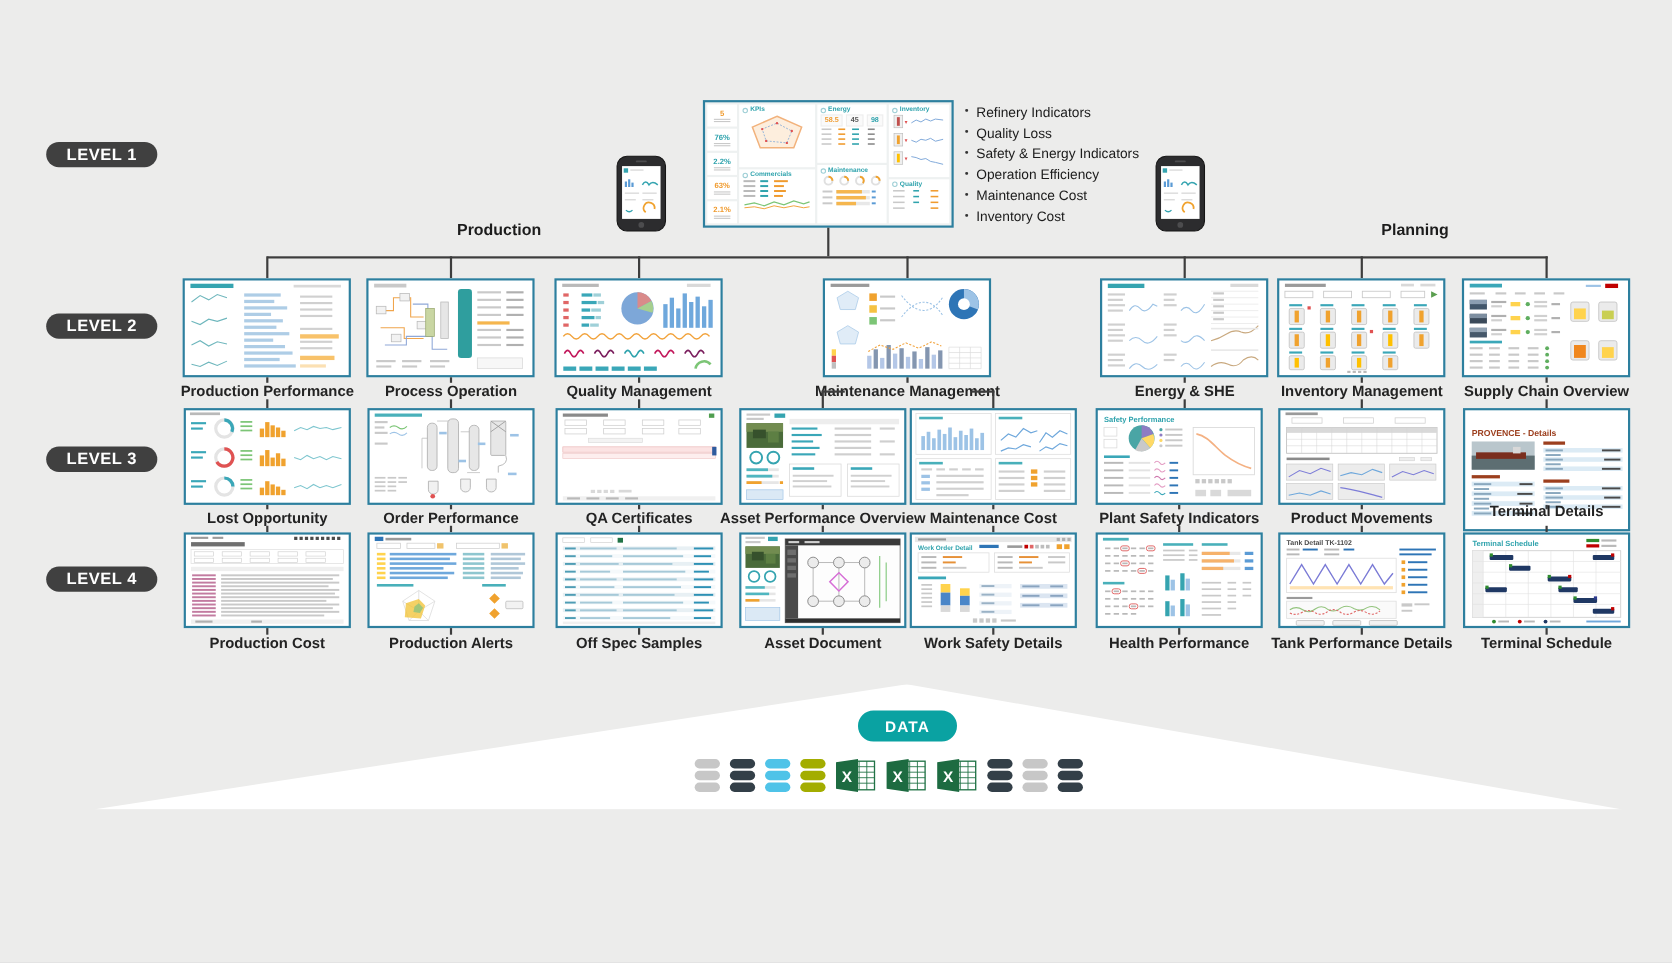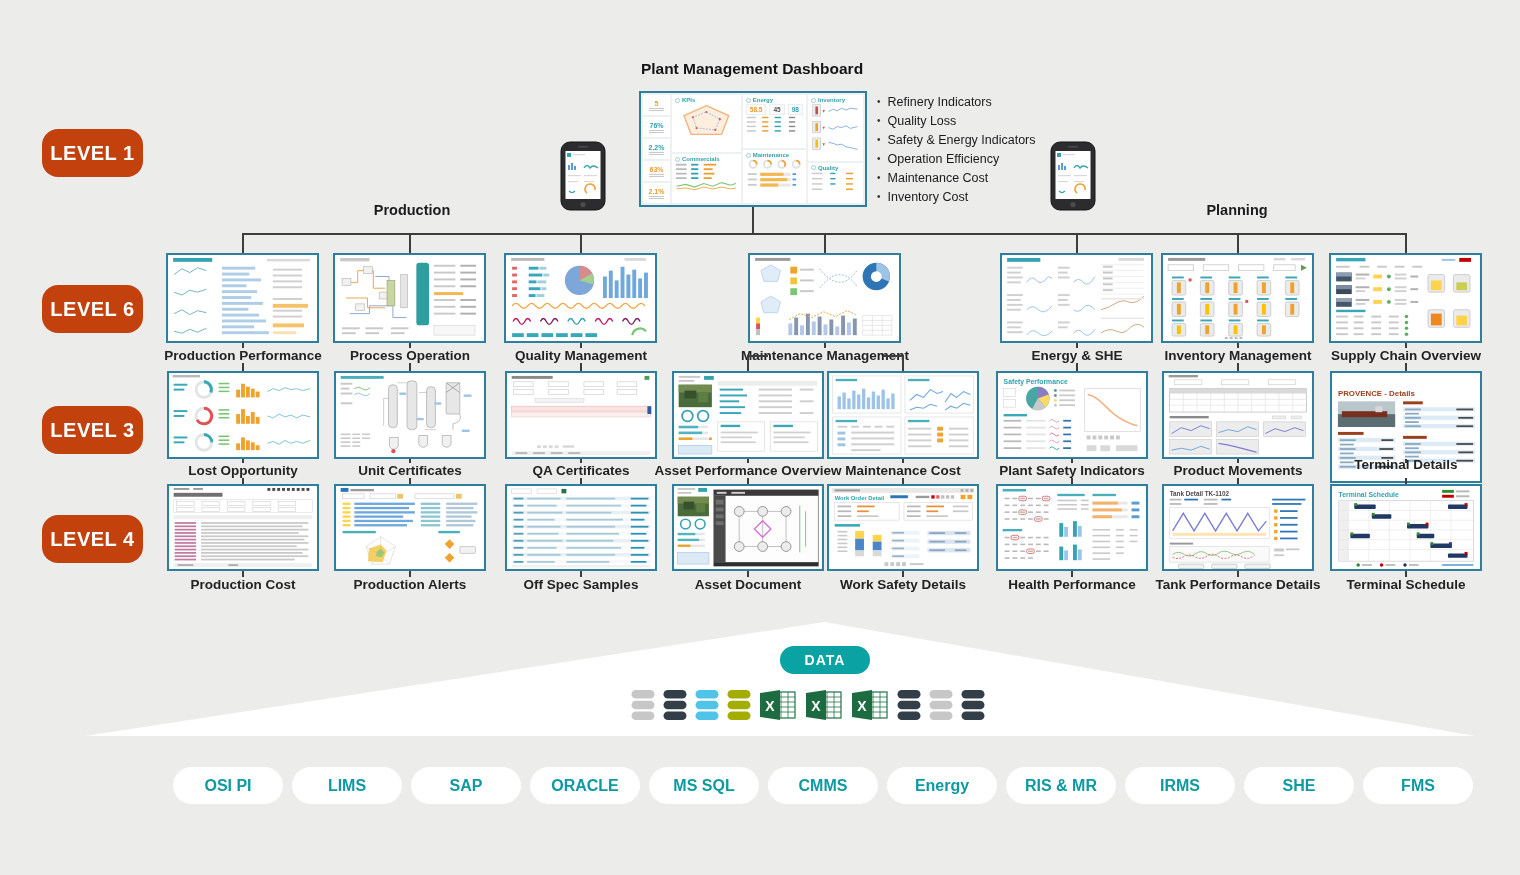--- a/index.html
+++ b/index.html
@@ -1,25 +1,25 @@
 <!DOCTYPE html>
 <html><head>
 <meta charset="utf-8">
 <style>
   html,body{margin:0;padding:0;background:#ddd;}
   .stage{position:relative;width:1520px;height:875px;background:#ececeb;overflow:hidden;
          font-family:"Liberation Sans",sans-serif;color:#222;}
   .ln{position:absolute;background:#3d3d3d;}
-  .badge{position:absolute;left:42px;width:101px;height:48px;border-radius:16px;
-         background:#c2410c;color:#fff;font-size:20px;font-weight:bold;letter-spacing:.5px;
+  .badge{position:absolute;left:42px;width:101px;height:23px;border-radius:16px;
+         background:#404040;color:#fff;font-size:15px;font-weight:bold;letter-spacing:.5px;
          display:flex;align-items:center;justify-content:center;}
   .thumb{position:absolute;background:#fff;border:2px solid #2d7f9e;box-sizing:border-box;}
   .thumb svg{display:block;width:100%;height:100%;}
   .lbl{position:absolute;width:200px;text-align:center;font-size:13.5px;font-weight:bold;color:#232323;}
-  .branch{position:absolute;width:160px;text-align:center;font-size:14.5px;font-weight:bold;color:#1c1c1c;}
+  .branch{position:absolute;width:160px;text-align:right;font-size:14.5px;font-weight:bold;color:#1c1c1c;}
   .title{position:absolute;left:552px;top:60px;width:400px;text-align:center;
          font-size:15.5px;font-weight:bold;color:#141414;}
   .bullets{position:absolute;left:877px;top:93px;list-style:none;margin:0;padding:0;}
   .bullets li{font-size:12.5px;color:#1b1b1b;line-height:18.9px;display:flex;gap:7px;}
   .bullets li::before{content:"•";font-size:10px;line-height:18.9px;color:#333;}
   .funnel{position:absolute;left:85px;top:622px;width:1390px;height:114px;background:#fff;
           clip-path:polygon(53.2% 0,100% 100%,0 100%);}
   .datapill{position:absolute;left:780px;top:646px;width:90px;height:28px;border-radius:14px;
             background:#0aa2a2;color:#fff;font-size:14px;font-weight:bold;letter-spacing:1px;
             display:flex;align-items:center;justify-content:center;}
@@ -44,25 +44,24 @@
   .estats{display:flex;gap:3px;justify-content:space-around;margin-top:1px;}
   .estat{font-size:6.5px;font-weight:bold;border:1px solid #eee;background:#fafafa;padding:1px 3px;}
   .phone{position:absolute;width:46px;height:70px;}
 </style>
 </head>
 <body>
 
 <div class="stage">
 
   <div class="badge" style="top:129px">LEVEL 1</div>
-  <div class="badge" style="top:285px">LEVEL 6</div>
+  <div class="badge" style="top:285px">LEVEL 2</div>
   <div class="badge" style="top:406px">LEVEL 3</div>
   <div class="badge" style="top:515px">LEVEL 4</div>
 
-  <div class="title">Plant Management Dashboard</div>
 
   <div class="dash">
     <div class="dside">
       <div class="dcell">
           <span class="dv o">5</span>
           <i></i>
           <i></i>
         </div>
       <div class="dcell">
           <span class="dv t">76%</span>
@@ -1223,21 +1222,21 @@
 
   <div class="ln" style="left:242px;top:459px;width:1.5px;height:4px"></div>
   <div class="ln" style="left:409px;top:459px;width:1.5px;height:4px"></div>
   <div class="ln" style="left:580px;top:459px;width:1.5px;height:4px"></div>
   <div class="ln" style="left:747px;top:459px;width:1.5px;height:4px"></div>
   <div class="ln" style="left:902px;top:459px;width:1.5px;height:4px"></div>
   <div class="ln" style="left:1071px;top:459px;width:1.5px;height:4px"></div>
   <div class="ln" style="left:1237px;top:459px;width:1.5px;height:4px"></div>
   <div class="ln" style="left:1405px;top:459px;width:1.5px;height:4px"></div>
   <div class="lbl" style="left:143px;top:463px">Lost Opportunity</div>
-  <div class="lbl" style="left:310px;top:463px">Unit Certificates</div>
+  <div class="lbl" style="left:310px;top:463px">Order Performance</div>
   <div class="lbl" style="left:481px;top:463px">QA Certificates</div>
   <div class="lbl" style="left:648px;top:463px">Asset Performance Overview</div>
   <div class="lbl" style="left:803px;top:463px">Maintenance Cost</div>
   <div class="lbl" style="left:972px;top:463px">Plant Safety Indicators</div>
   <div class="lbl" style="left:1138px;top:463px">Product Movements</div>
   <div class="lbl" style="left:1306px;top:457px">Terminal Details</div>
   <div class="ln" style="left:242px;top:478px;width:1.5px;height:6px"></div>
   <div class="ln" style="left:409px;top:478px;width:1.5px;height:6px"></div>
   <div class="ln" style="left:580px;top:478px;width:1.5px;height:6px"></div>
   <div class="ln" style="left:747px;top:478px;width:1.5px;height:6px"></div>
@@ -1904,27 +1903,14 @@
       </svg>
     <svg width="24" height="30" viewBox="0 0 24 30">
         <g fill="#333f48">
           <rect x="0.5" y="0" width="23" height="8.6" rx="4.3"></rect>
           <rect x="0.5" y="10.7" width="23" height="8.6" rx="4.3"></rect>
           <rect x="0.5" y="21.4" width="23" height="8.6" rx="4.3"></rect>
         </g>
       </svg>
   </div>
 
-  <div class="pillrow">
-    <div class="pill">OSI PI</div>
-    <div class="pill">LIMS</div>
-    <div class="pill">SAP</div>
-    <div class="pill">ORACLE</div>
-    <div class="pill">MS SQL</div>
-    <div class="pill">CMMS</div>
-    <div class="pill">Energy</div>
-    <div class="pill">RIS &amp; MR</div>
-    <div class="pill">IRMS</div>
-    <div class="pill">SHE</div>
-    <div class="pill">FMS</div>
-  </div>
 
 </div>
 
 </body></html>

